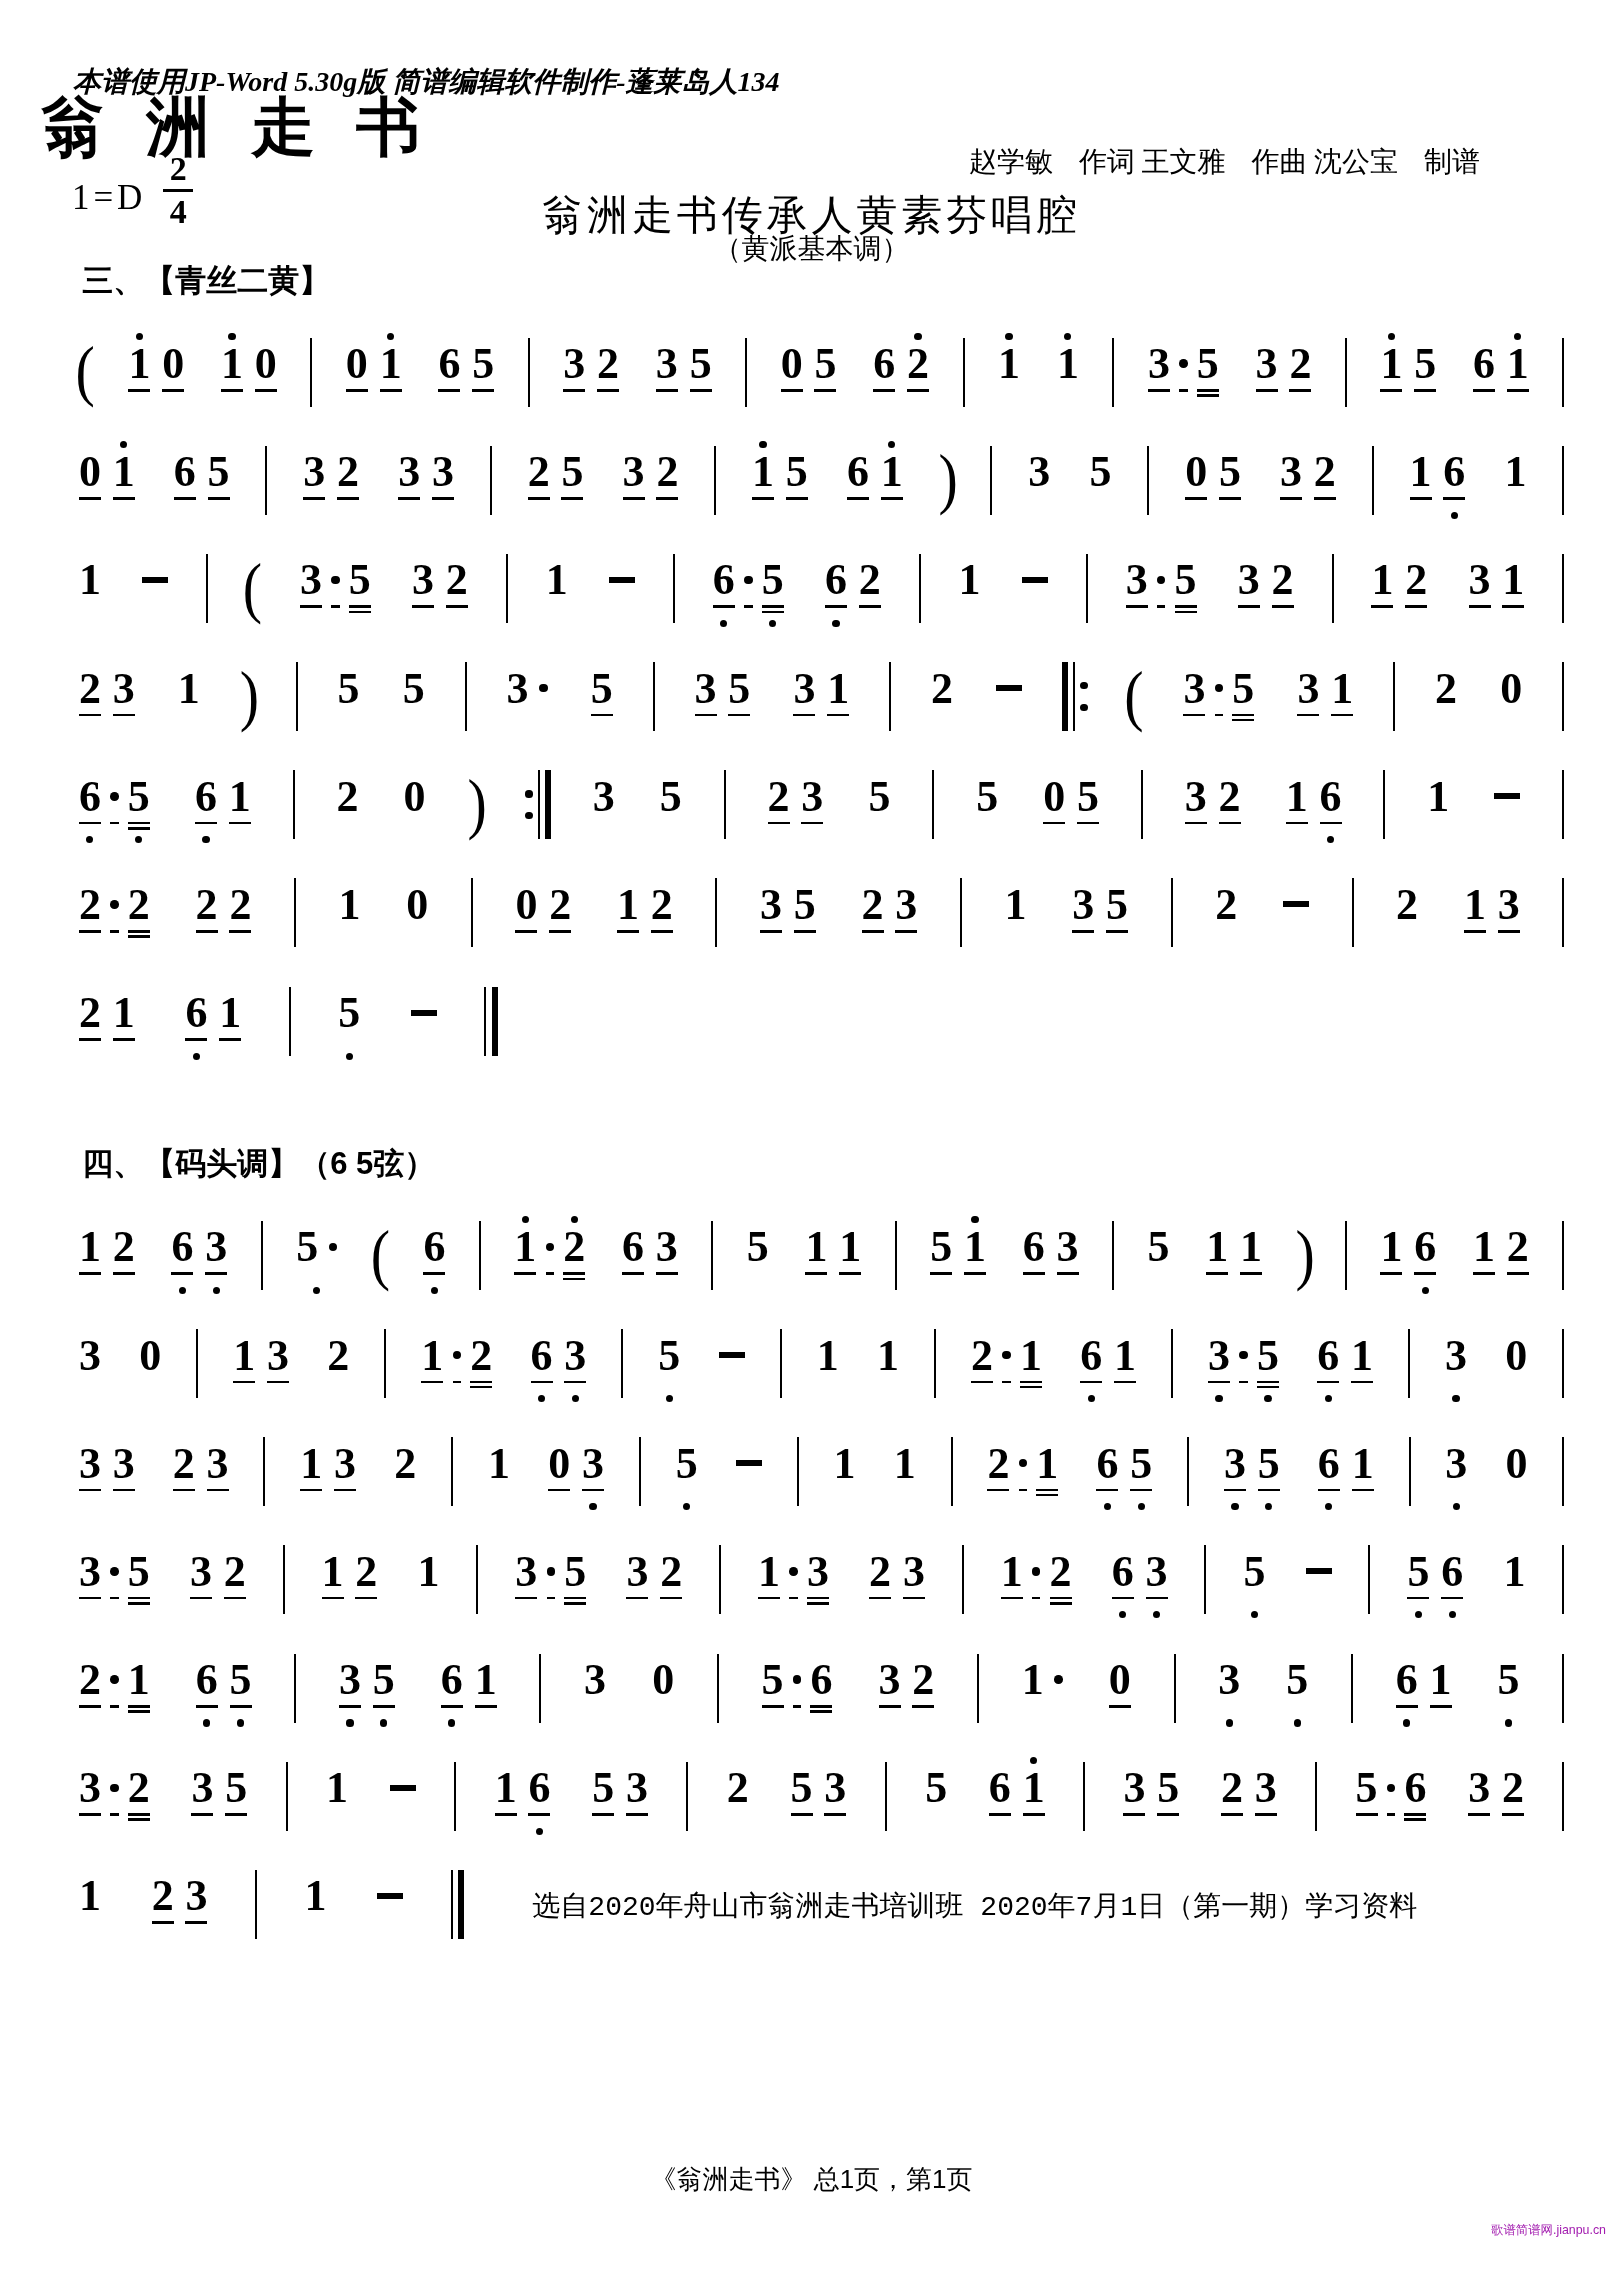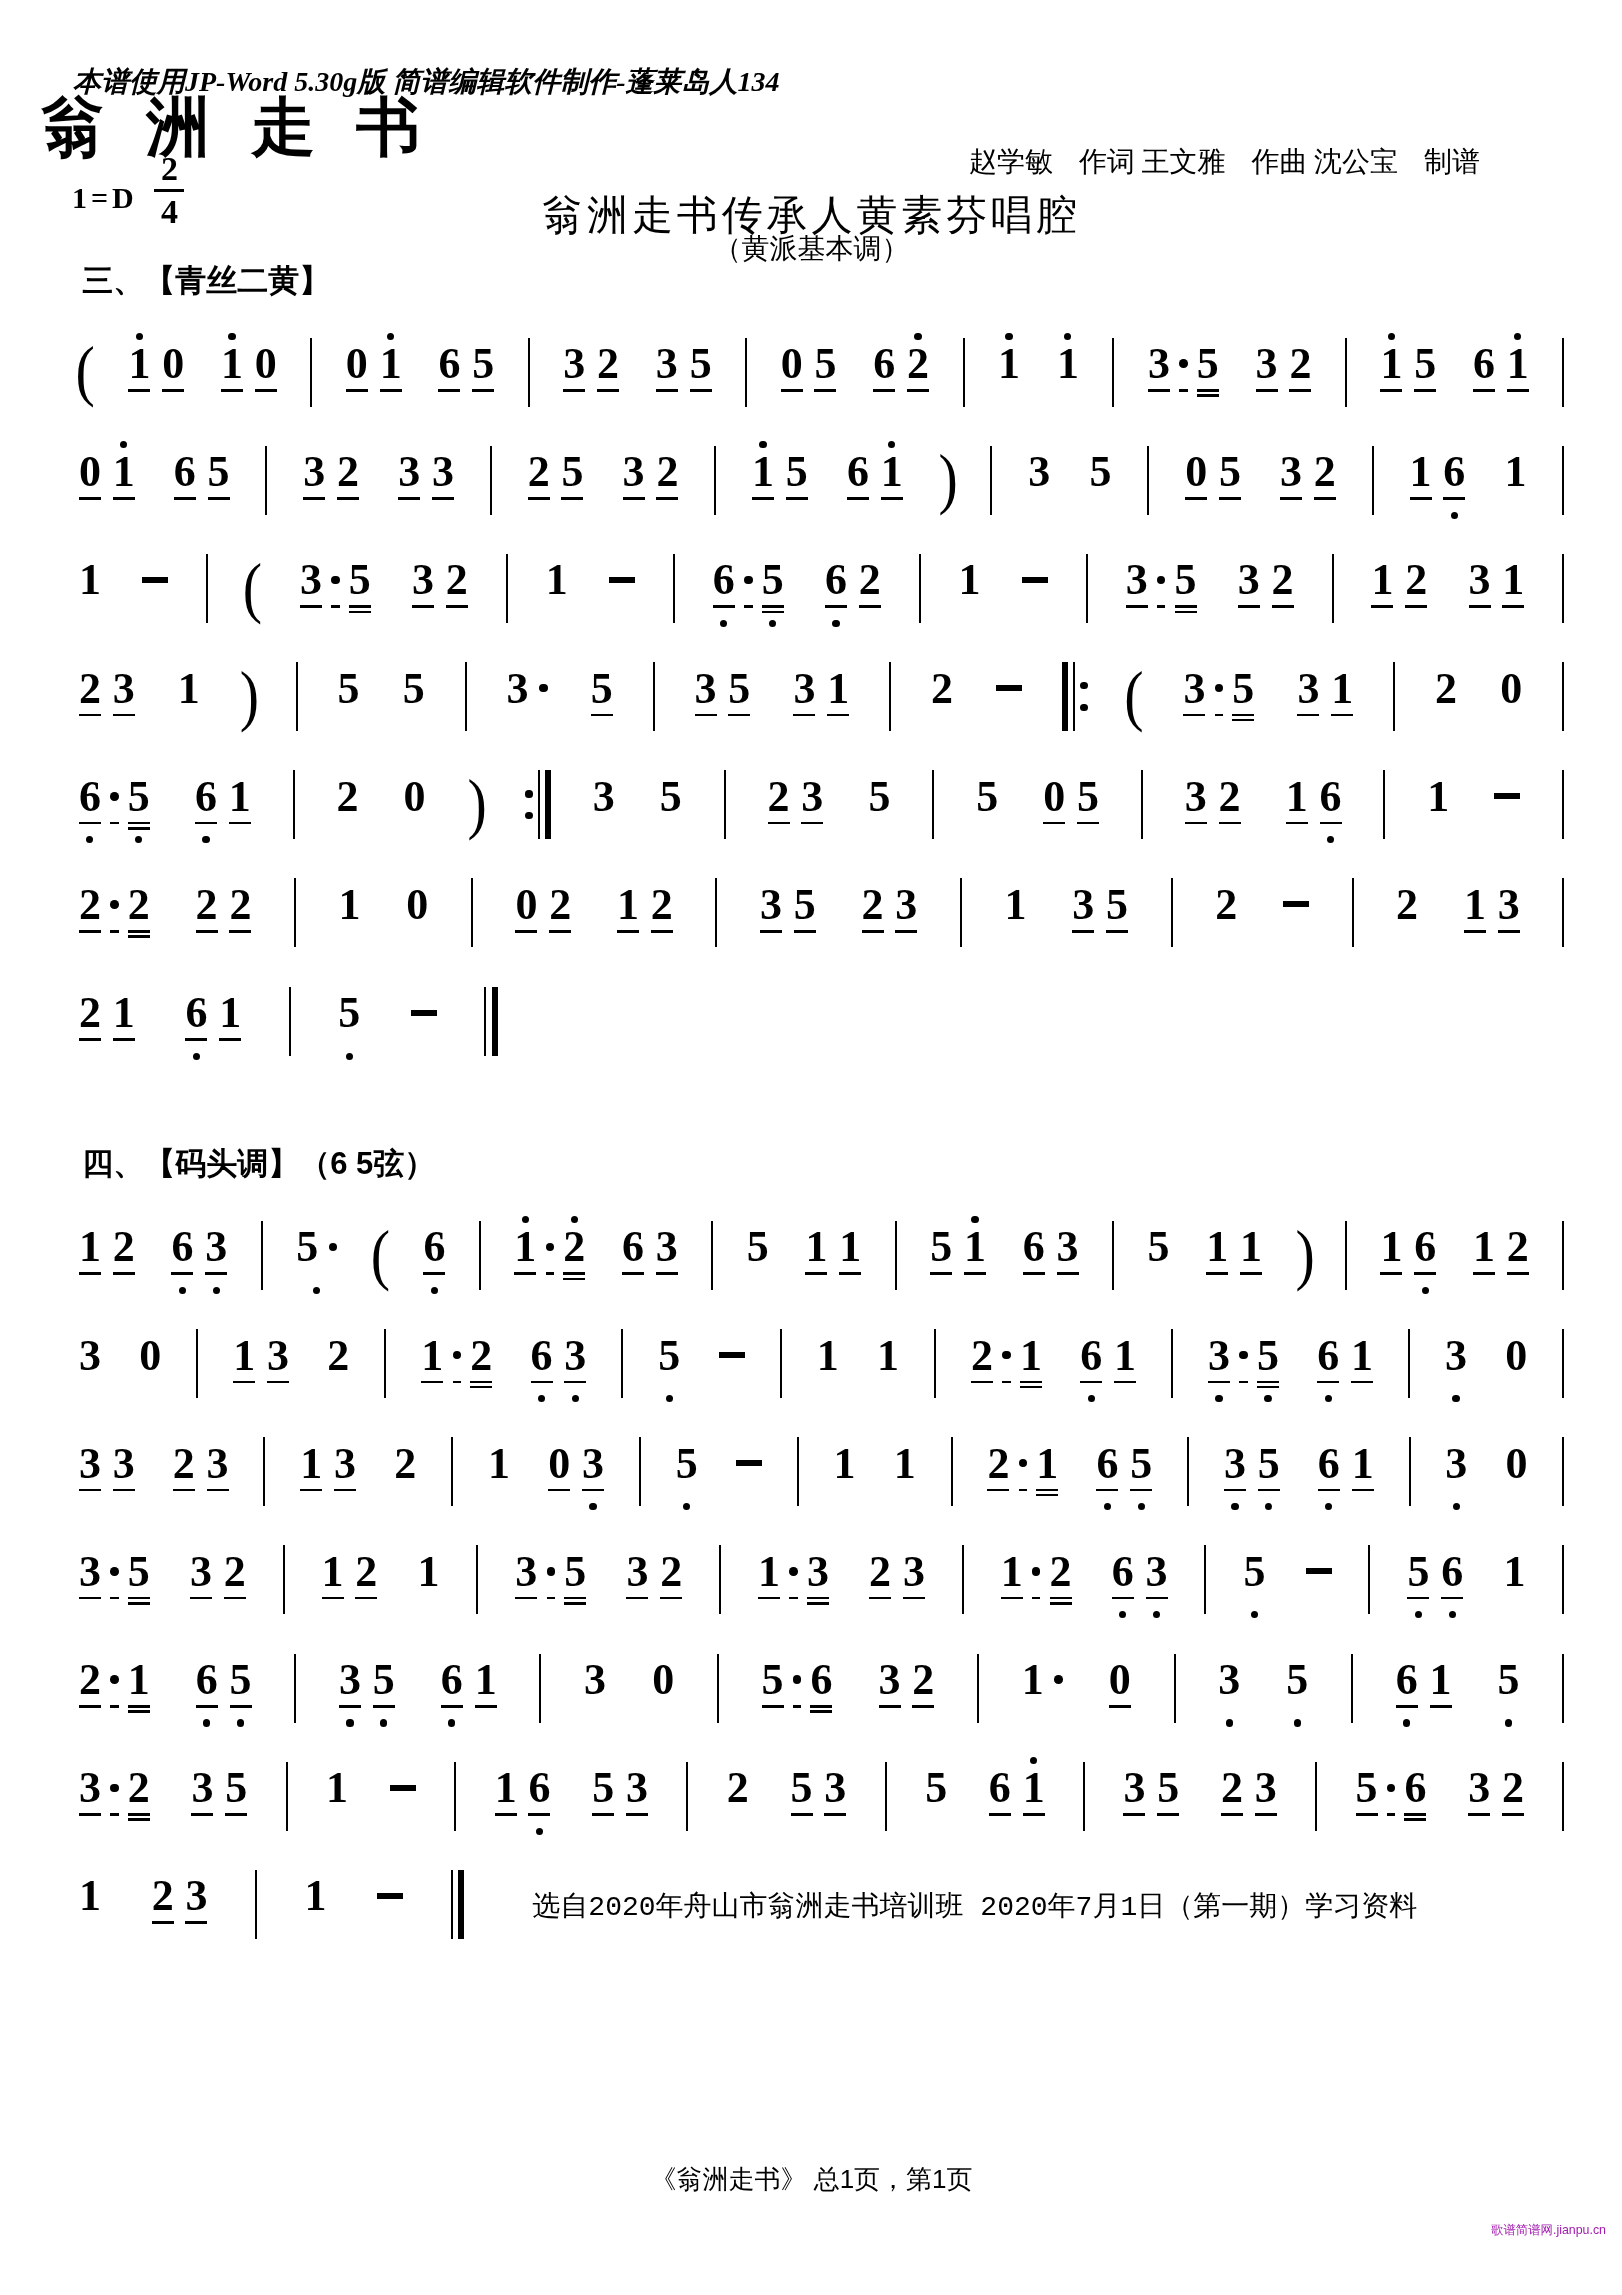--- a/index.html
+++ b/index.html
@@ -12,21 +12,21 @@
   .title{position:absolute;top:84px;left:0;width:100%;margin:0;text-align:left;
          font-size:64px;font-weight:bold;letter-spacing:41px;text-indent:41px;
          font-family:"Liberation Serif",serif;}
   .subtitle{position:absolute;top:188px;left:0;width:100%;text-align:center;
             font-size:41px;letter-spacing:3.9px;}
   .mode{position:absolute;top:230px;left:0;width:100%;text-align:center;font-size:28px;}
   .credits{position:absolute;top:143px;right:143px;display:flex;flex-direction:row;
            gap:6.5px;font-size:28px;}
   .credits .crow{display:flex;justify-content:flex-end;gap:26px;}
   .keytime{position:absolute;top:152px;left:72px;display:flex;align-items:center;gap:17px;}
-  .keytime .key{font-size:30px;font-weight:bold;letter-spacing:3.9px;margin-top:14px;}
+  .keytime .key{font-size:35px;font-weight:normal;letter-spacing:3.9px;margin-top:14px;}
   .frac{display:inline-flex;flex-direction:column;align-items:center;line-height:1;}
   .frac .num,.frac .den{font-size:34px;font-weight:bold;}
   .frac .fbar{width:30px;height:3.9px;background:#000;margin:2.6px 0;}
 
   
   .score{position:absolute;top:260px;left:73px;right:56px;}
   .sec-label{font-family:"Liberation Sans",sans-serif;font-weight:bold;font-size:31px;
              margin:0 0 25px 9.2px;}
   .sec-label.second{margin-top:79px;}
   .mline{display:flex;justify-content:space-between;align-items:flex-start;margin-bottom:20px;}

